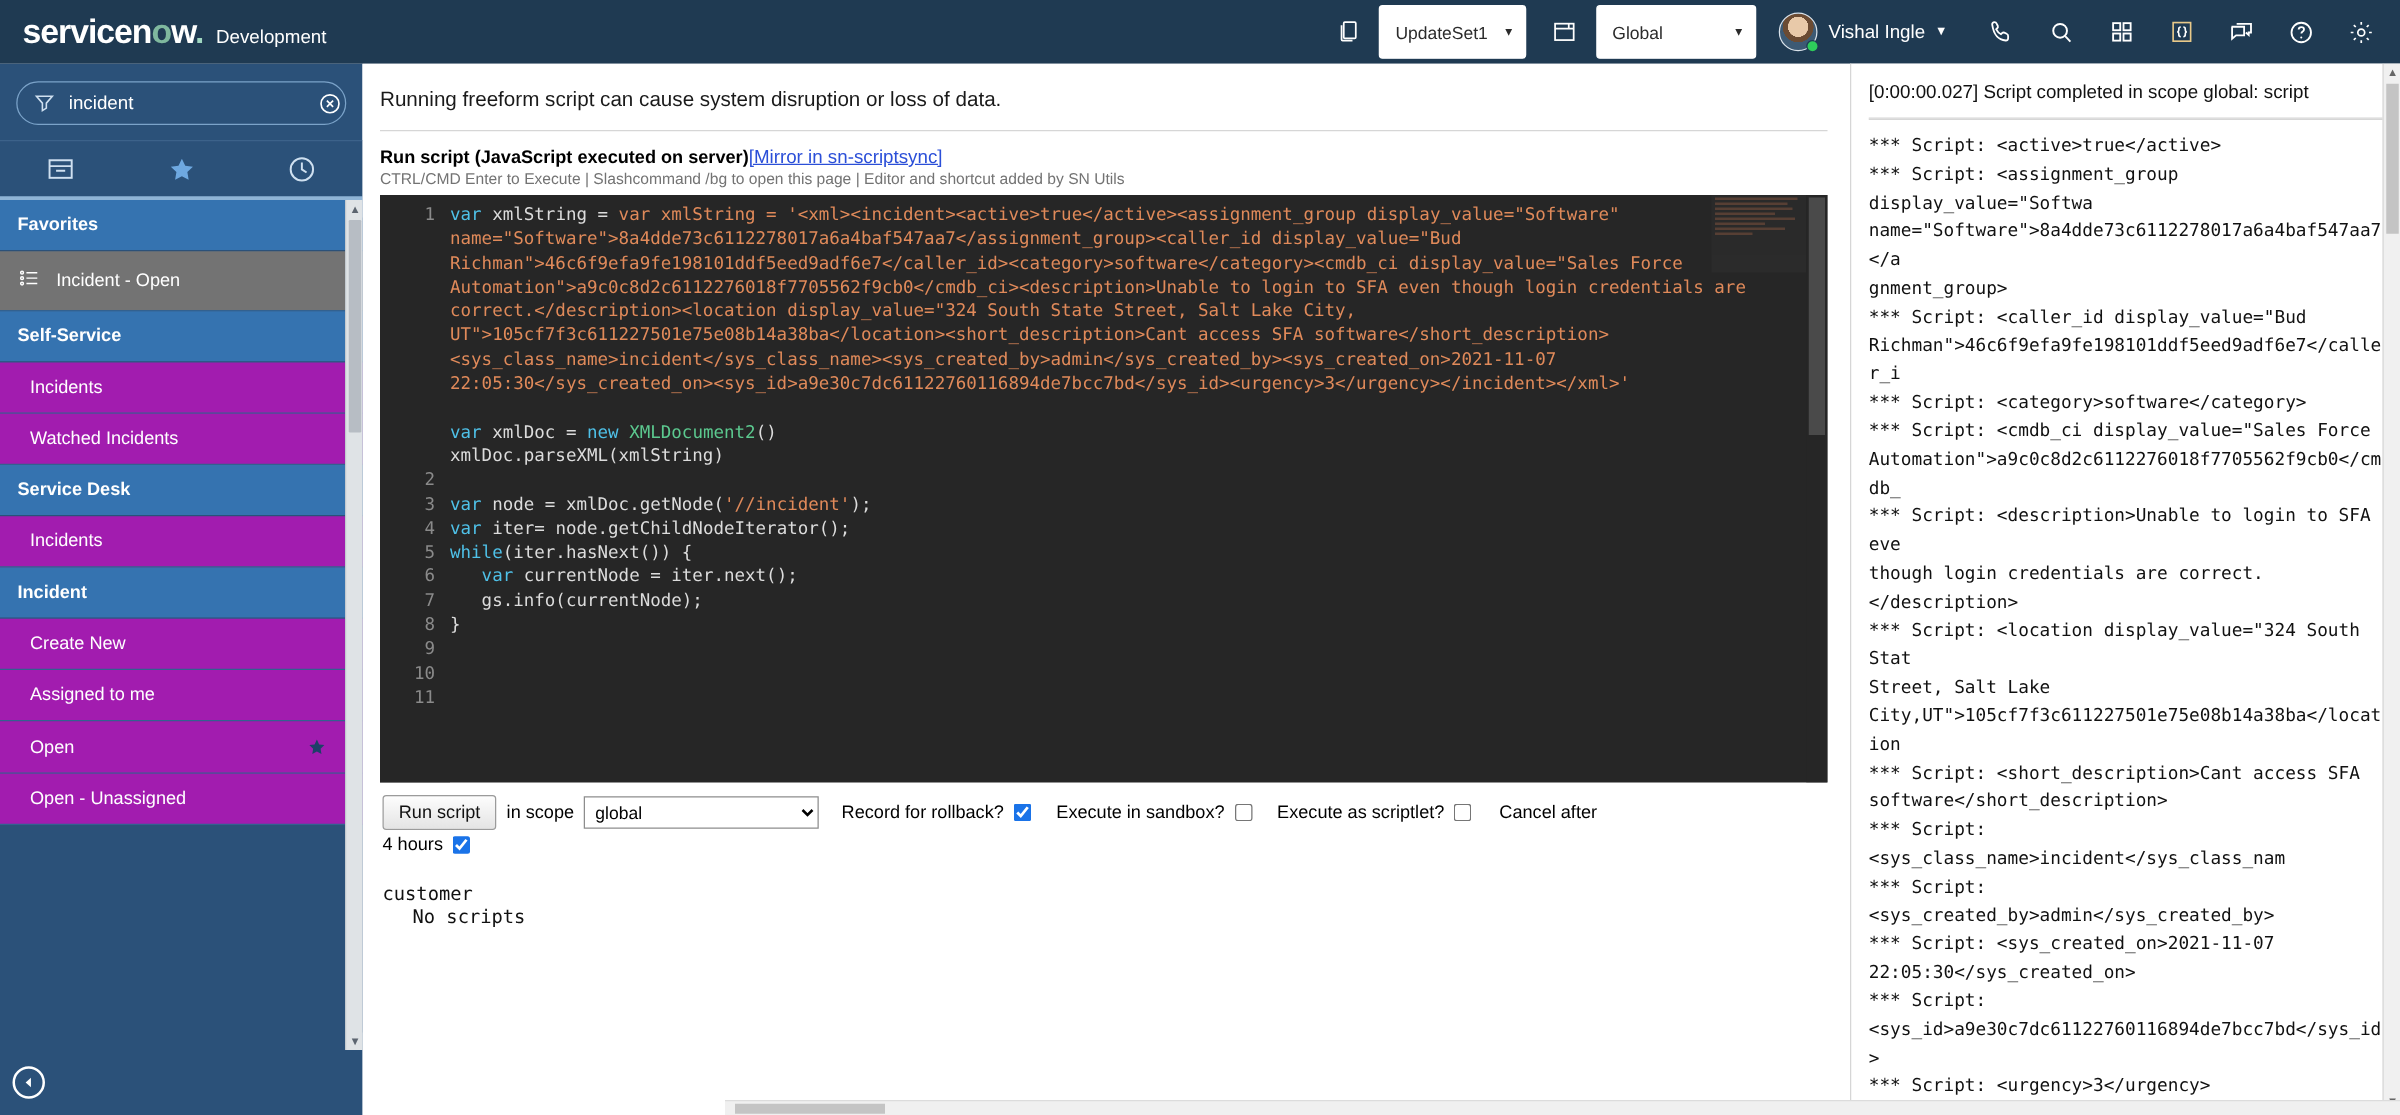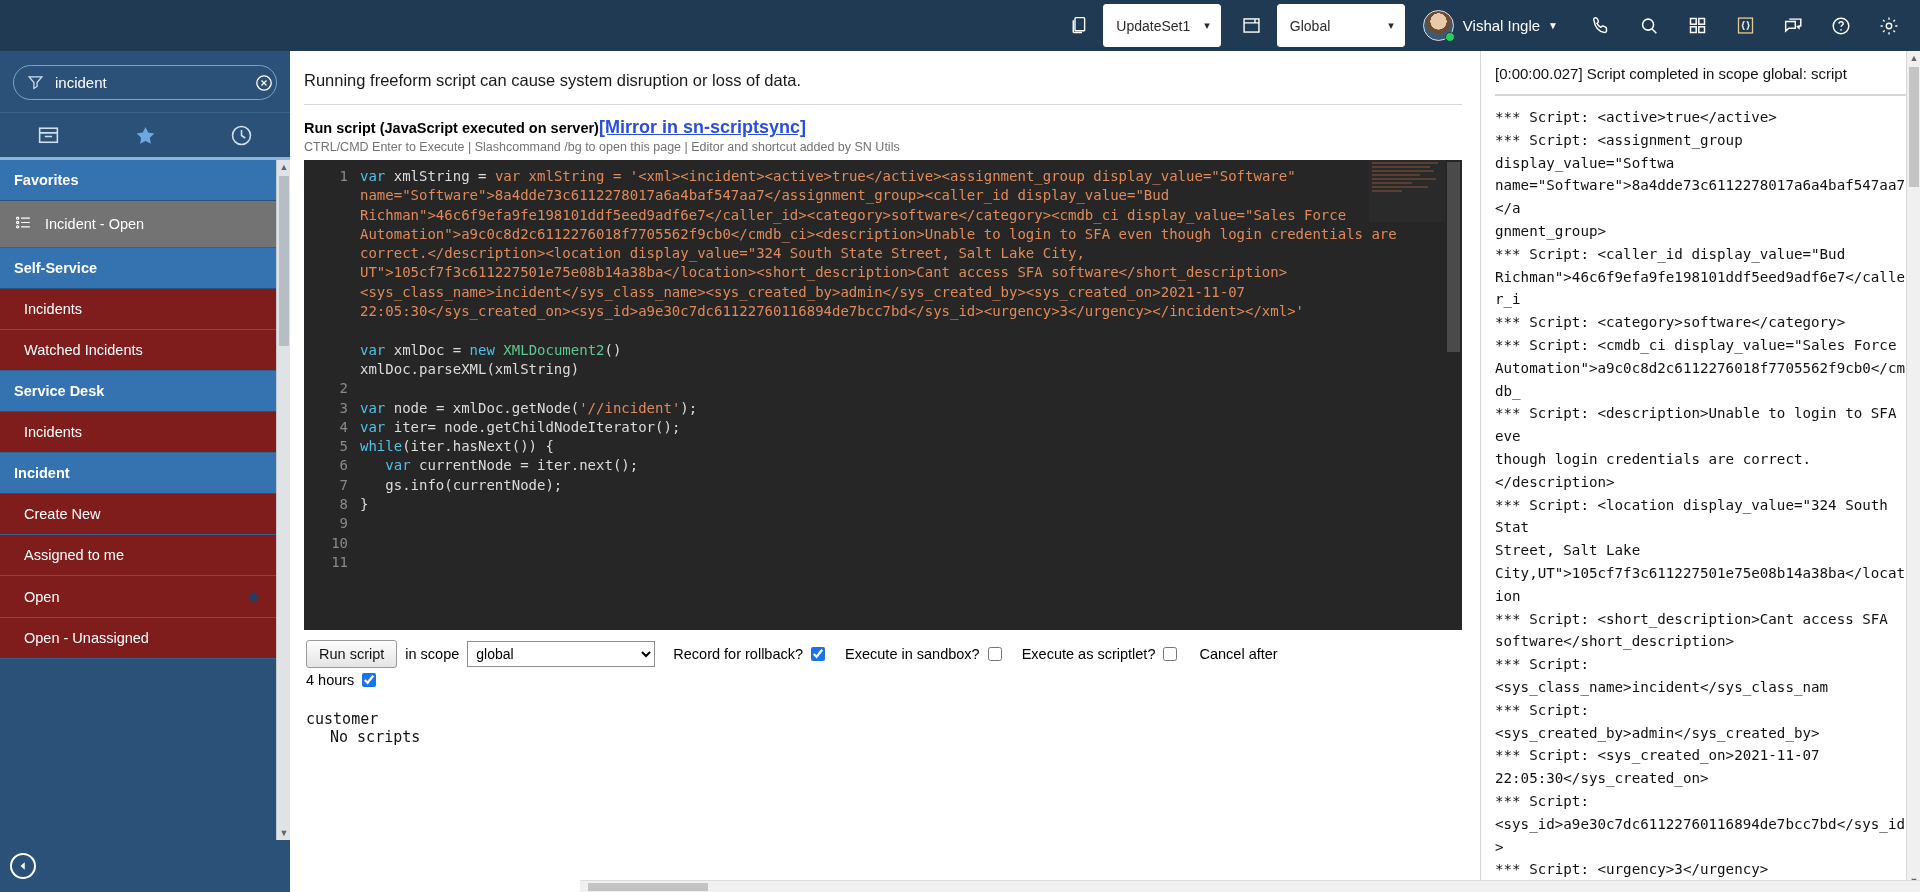--- a/index.html
+++ b/index.html
@@ -72,21 +72,21 @@
   }
   .side-tab { flex: 1; display: flex; align-items: center; justify-content: center; cursor: pointer; color: #cfe0f0; }
   .side-tab.active { color: #6ea8e0; }
   .nav-scroll { flex: 1; overflow: hidden; position: relative; background: #2b5179; }
   .nav-list { }
   .nav-section {
     background: #3573b0; color: #fff; font-size: 14.5px; font-weight: 700;
     padding: 12px 0 12px 14px; border-bottom: 1px solid #2b5179; cursor: pointer;
   }
   .nav-item {
-    background: #7f1d1d; color: #fff; font-size: 14.5px;
+    background: #a21caf; color: #fff; font-size: 14.5px;
     padding: 12px 0 12px 24px; border-bottom: 1px solid #33618f; cursor: pointer;
     display: flex; align-items: center; justify-content: space-between; padding-right: 28px;
   }
   .nav-item.fav { background: #737373; padding-left: 14px; }
   .nav-item .lbl { display: flex; align-items: center; gap: 12px; }
   .star-mark { color: #2b5179; display: flex; }
   .side-scrollbar {
     position: absolute; right: 0; top: 0; width: 14px; height: 100%;
     background: #dfe3e6; border-left: 1px solid #c3c9cf;
   }
@@ -101,21 +101,21 @@
     display: flex; align-items: center; justify-content: center; color: #fff; cursor: pointer;
   }
 
   
   .main-wrap { flex: 1; display: flex; min-width: 0; background: #fff; position: relative; }
   .main-col { flex: 1; min-width: 0; display: flex; flex-direction: column; padding: 0; position: relative; }
   .main-inner { padding: 16px 18px 0 14px; }
   .warn-text { font-size: 16.5px; color: #1a1a1a; padding: 4px 0 14px 0; }
   .hr { border-top: 1px solid #d6d6d6; }
   .run-title { font-size: 14.5px; font-weight: 700; color: #000; padding-top: 12px; }
-  .run-title a { color: #2b4fd8; font-weight: 700; font-size: 18px; }
+  .run-title a { color: #2b4fd8; font-weight: 400; font-size: 15px; }
   .hint { font-size: 12.5px; color: #737373; padding-top: 2px; }
 
   .editor {
     margin-top: 6px; background: #262626; position: relative;
     height: 470px; display: flex; overflow: hidden;
     font-family: "DejaVu Sans Mono", monospace;
   }
   .gutter {
     width: 56px; min-width: 56px; background: #262626; color: #8a8a8a;
     font-size: 14px; padding-top: 7px; text-align: right; padding-right: 12px; line-height: 19.3px;
@@ -179,20 +179,24 @@
     border-top: 1px solid #dcdcdc;
   }
   .h-thumb { position: absolute; left: 8px; top: 2px; width: 120px; height: 8px; background: #c4c4c4; }
 </style>
 </head>
 <body>
 
 <div class="app">
 
   <div class="header">
+    <div class="brand">
+      <span class="logo-txt">servicen<span class="o-g">o</span>w<span class="logo-dot">.</span></span>
+      <span class="dev-label">Development</span>
+    </div>
     <div class="hdr-spacer"></div>
 
     <div class="hdr-right">
       <span class="icon-btn">
         <svg width="21" height="21" viewBox="0 0 24 24" fill="none" stroke="#fff" stroke-width="1.6">
             <rect x="8" y="3" width="11" height="15" rx="1"></rect>
             <path d="M6 6v13a1 1 0 0 0 1 1h9"></path>
           </svg>
       </span>
       <div class="pill">

